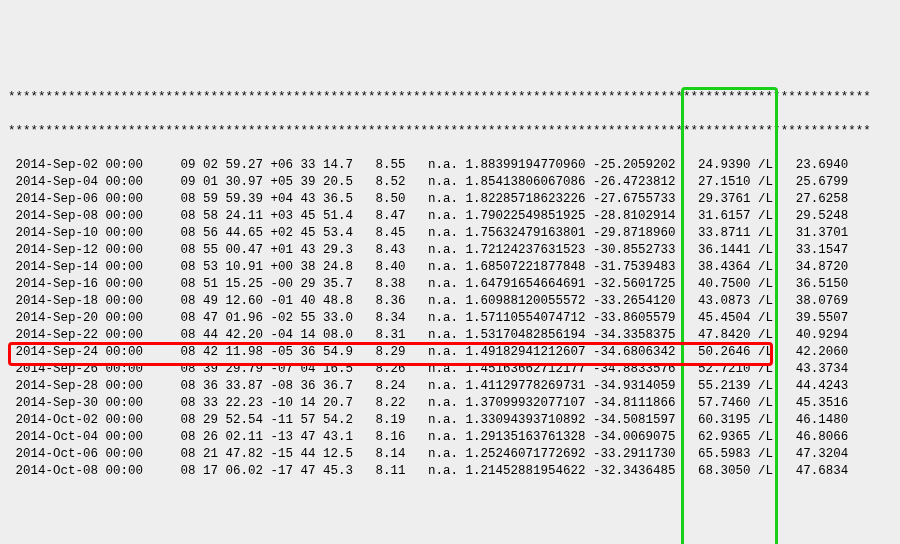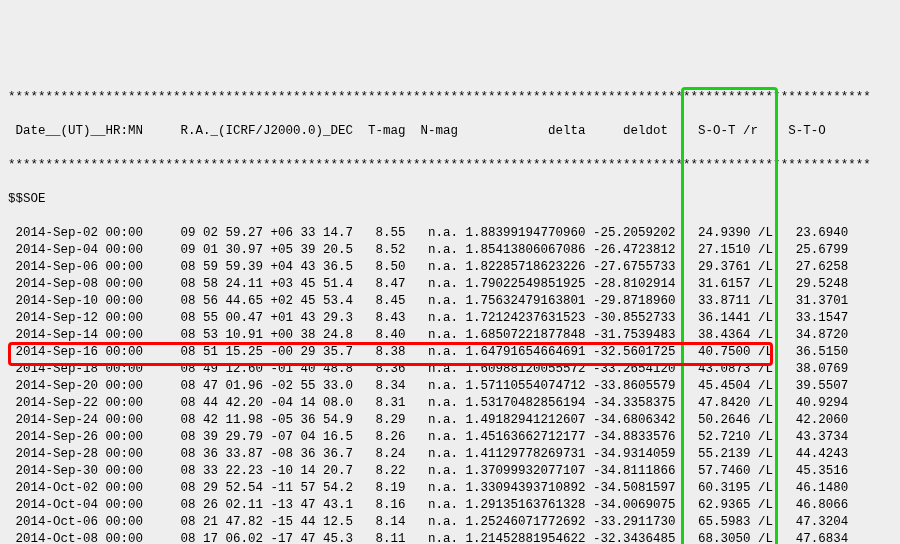--- a/index.html
+++ b/index.html
@@ -32,23 +32,21 @@
     pointer-events: none;
   }
 </style>
 </head>
 <body>
 
 
 
 <div class="page">
 <div class="row">*******************************************************************************************************************</div>
-<div class="row"> Date__(UT)__HR:MN     R.A._(ICRF/J2000.0)_DEC  T-mag  N-mag            delta     deldot    S-O-T /r    S-T-O</div>
 <div class="row">*******************************************************************************************************************</div>
-<div class="row">$$SOE</div>
 <div id="rows"><div class="row" id="row-0"> 2014-Sep-02 00:00     09 02 59.27 +06 33 14.7   8.55   n.a. 1.88399194770960 -25.2059202   24.9390 /L   23.6940</div><div class="row" id="row-1"> 2014-Sep-04 00:00     09 01 30.97 +05 39 20.5   8.52   n.a. 1.85413806067086 -26.4723812   27.1510 /L   25.6799</div><div class="row" id="row-2"> 2014-Sep-06 00:00     08 59 59.39 +04 43 36.5   8.50   n.a. 1.82285718623226 -27.6755733   29.3761 /L   27.6258</div><div class="row" id="row-3"> 2014-Sep-08 00:00     08 58 24.11 +03 45 51.4   8.47   n.a. 1.79022549851925 -28.8102914   31.6157 /L   29.5248</div><div class="row" id="row-4"> 2014-Sep-10 00:00     08 56 44.65 +02 45 53.4   8.45   n.a. 1.75632479163801 -29.8718960   33.8711 /L   31.3701</div><div class="row" id="row-5"> 2014-Sep-12 00:00     08 55 00.47 +01 43 29.3   8.43   n.a. 1.72124237631523 -30.8552733   36.1441 /L   33.1547</div><div class="row" id="row-6"> 2014-Sep-14 00:00     08 53 10.91 +00 38 24.8   8.40   n.a. 1.68507221877848 -31.7539483   38.4364 /L   34.8720</div><div class="row" id="row-7"> 2014-Sep-16 00:00     08 51 15.25 -00 29 35.7   8.38   n.a. 1.64791654664691 -32.5601725   40.7500 /L   36.5150</div><div class="row" id="row-8"> 2014-Sep-18 00:00     08 49 12.60 -01 40 48.8   8.36   n.a. 1.60988120055572 -33.2654120   43.0873 /L   38.0769</div><div class="row" id="row-9"> 2014-Sep-20 00:00     08 47 01.96 -02 55 33.0   8.34   n.a. 1.57110554074712 -33.8605579   45.4504 /L   39.5507</div><div class="row" id="row-10"> 2014-Sep-22 00:00     08 44 42.20 -04 14 08.0   8.31   n.a. 1.53170482856194 -34.3358375   47.8420 /L   40.9294</div><div class="row" id="row-11"> 2014-Sep-24 00:00     08 42 11.98 -05 36 54.9   8.29   n.a. 1.49182941212607 -34.6806342   50.2646 /L   42.2060</div><div class="row" id="row-12"> 2014-Sep-26 00:00     08 39 29.79 -07 04 16.5   8.26   n.a. 1.45163662712177 -34.8833576   52.7210 /L   43.3734</div><div class="row" id="row-13"> 2014-Sep-28 00:00     08 36 33.87 -08 36 36.7   8.24   n.a. 1.41129778269731 -34.9314059   55.2139 /L   44.4243</div><div class="row" id="row-14"> 2014-Sep-30 00:00     08 33 22.23 -10 14 20.7   8.22   n.a. 1.37099932077107 -34.8111866   57.7460 /L   45.3516</div><div class="row" id="row-15"> 2014-Oct-02 00:00     08 29 52.54 -11 57 54.2   8.19   n.a. 1.33094393710892 -34.5081597   60.3195 /L   46.1480</div><div class="row" id="row-16"> 2014-Oct-04 00:00     08 26 02.11 -13 47 43.1   8.16   n.a. 1.29135163761328 -34.0069075   62.9365 /L   46.8066</div><div class="row" id="row-17"> 2014-Oct-06 00:00     08 21 47.82 -15 44 12.5   8.14   n.a. 1.25246071772692 -33.2911730   65.5983 /L   47.3204</div><div class="row" id="row-18"> 2014-Oct-08 00:00     08 17 06.02 -17 47 45.3   8.11   n.a. 1.21452881954622 -32.3436485   68.3050 /L   47.6834</div></div>
 
 
 
 <div class="box-green" id="greenbox" style="left: 681.406px; top: 19px; width: 90.1875px; height: 716px;"></div>
 <div class="box-red" id="redbox" style="left: 8px; top: 274px; width: 759.078px; height: 18px;"></div>
 </div>
 
 
 

